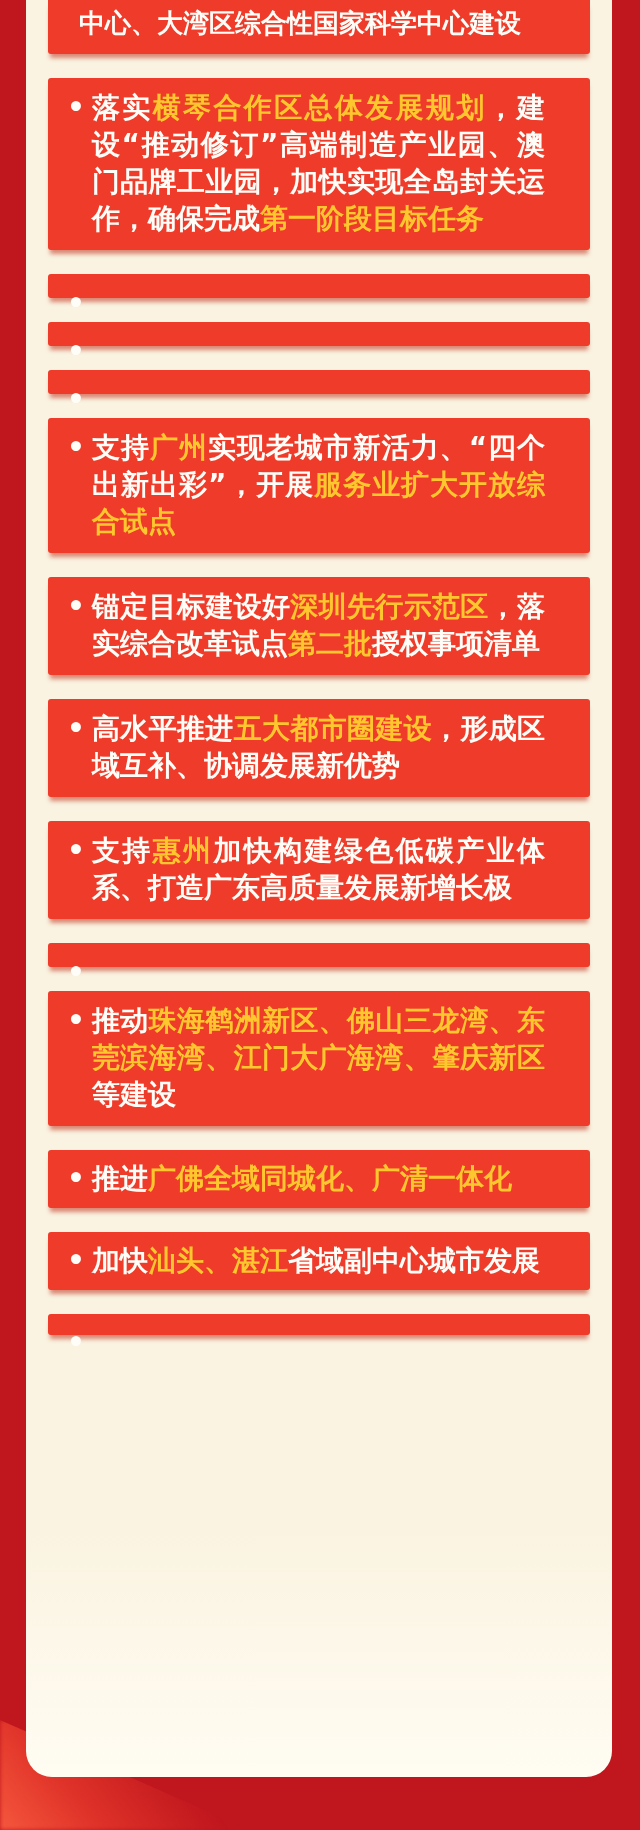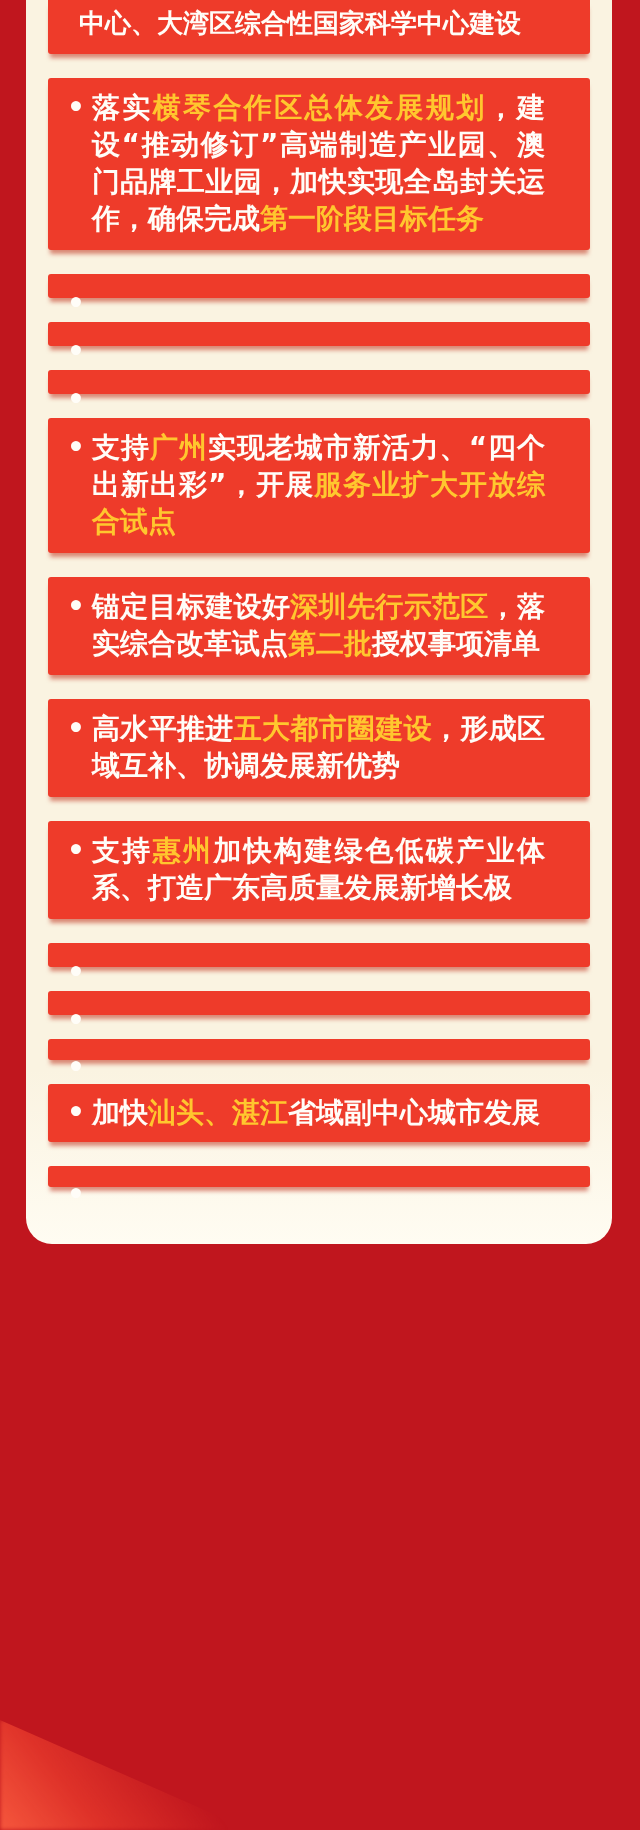--- a/index.html
+++ b/index.html
@@ -30,21 +30,21 @@
       rgba(222,45,35,0.0) 68%);
     clip-path: polygon(0 0, 0 100%, 100% 100%);
     filter: blur(2px);
     z-index: 0;
   }
   .panel {
     position: absolute;
     left: 26px;
     top: 0;
     width: 586px;
-    height: 1244px;
+    height: 1777px;
     box-sizing: border-box;
     padding: 0 22px;
     background: linear-gradient(
       var(--panel-bg, #faf3e1) 0%,
       var(--panel-bg, #faf3e1) 86%,
       var(--panel-bg-bottom, #fffcf2) 100%);
     border-radius: 0 0 26px 26px;
     overflow: hidden;
     z-index: 1;
   }
@@ -126,23 +126,25 @@
   </div>
         <div class="card">
     <span class="bullet">•</span>
     <p><span class="white">支持</span><span class="gold">惠州</span><span class="white">加快构建绿色低碳产业体系、打造广东高质量发展新增长极</span></p>
   </div>
         <div class="card">
     <span class="bullet">•</span>
   </div>
         <div class="card">
     <span class="bullet">•</span>
+    <p><span class="white">推动</span><span class="gold">珠海鹤洲新区、佛山三龙湾、东莞滨海湾、江门大广海湾、肇庆新区</span><span class="white">等建设</span></p>
   </div>
         <div class="card single">
     <span class="bullet">•</span>
+    <p><span class="white">推进</span><span class="gold">广佛全域同城化、广清一体化</span></p>
   </div>
         <div class="card single">
     <span class="bullet">•</span>
     <p><span class="white">加快</span><span class="gold">汕头、湛江</span><span class="white">省域副中心城市发展</span></p>
   </div>
         <div class="card single">
     <span class="bullet">•</span>
   </div>
       </div>
   </div>

